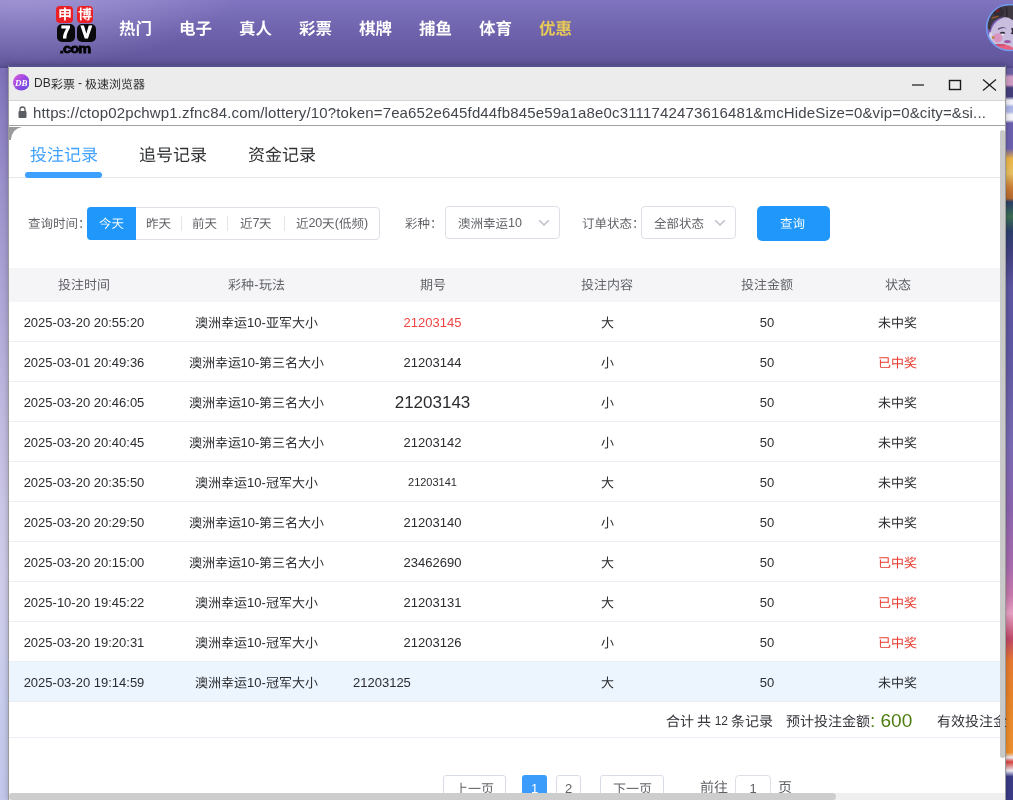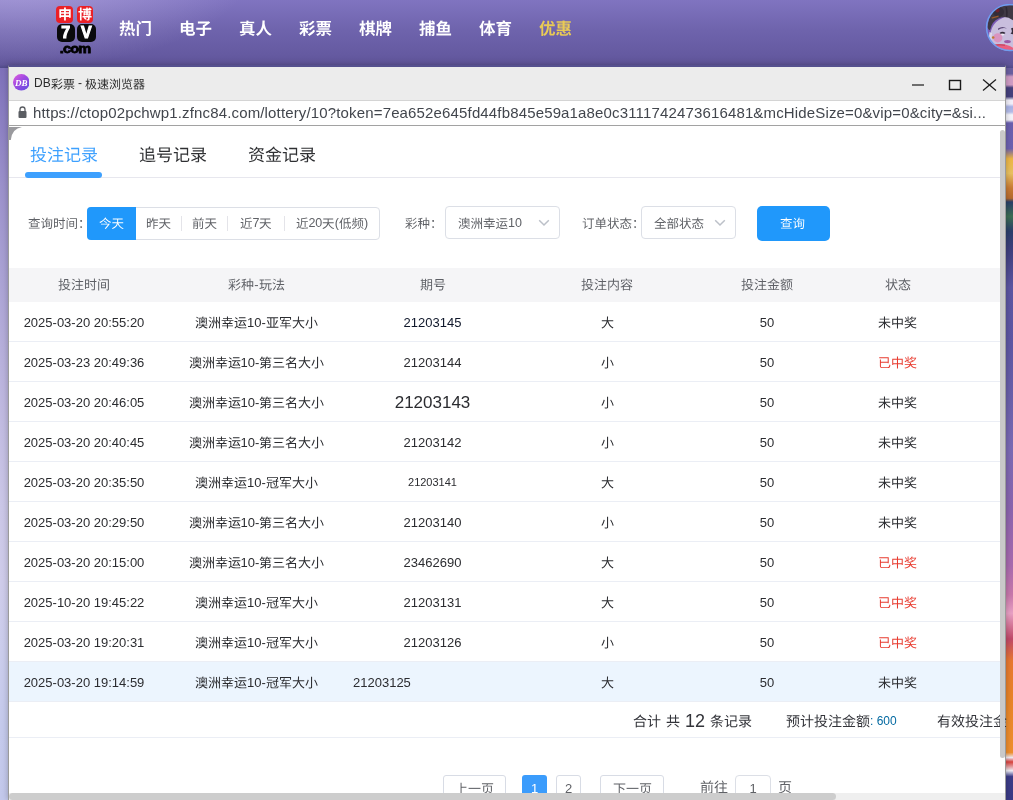--- a/index.html
+++ b/index.html
@@ -270,32 +270,32 @@
       <use href="#g6FB3" x="0"></use>
       <use href="#g6D32" x="1000"></use>
       <use href="#g5E78" x="2000"></use>
       <use href="#g8FD0" x="3000"></use>
     </svg><span style="font-size:13px;line-height:13px;color:#2b2c30">10-</span><svg width="52" height="13" viewBox="0 0 4000 1000" fill="#2b2c30">
       <use href="#g4E9A" x="0"></use>
       <use href="#g519B" x="1000"></use>
       <use href="#g5927" x="2000"></use>
       <use href="#g5C0F" x="3000"></use>
     </svg></div>
-<div class="fx" style="left:353px;top:315.0px;width:159px;height:14px;justify-content:center"><span style="font-size:13px;line-height:13px;color:#0f172a">21203145</span></div>
+<div class="fx" style="left:353px;top:315.0px;width:159px;height:14px;justify-content:center"><span style="font-size:13px;line-height:13px;color:#ef4444">21203145</span></div>
 <div class="fx" style="left:512px;top:315.0px;width:190px;height:14px;justify-content:center"><svg width="13" height="13" viewBox="0 0 1000 1000" fill="#2b2c30">
       <use href="#g5927" x="0"></use>
     </svg></div>
 <div class="fx" style="left:702px;top:315.0px;width:130px;height:14px;justify-content:center"><span style="font-size:13px;line-height:13px;color:#2b2c30">50</span></div>
 <div class="fx" style="left:832px;top:315.0px;width:131px;height:14px;justify-content:center"><svg width="39" height="13" viewBox="0 0 3000 1000" fill="#2b2c30">
       <use href="#g672A" x="0"></use>
       <use href="#g4E2D" x="1000"></use>
       <use href="#g5956" x="2000"></use>
     </svg></div>
 <div class="ab" style="left:9px;top:341px;width:991px;height:1px;background:#ebeef5"></div>
-<div class="fx" style="left:8px;top:355.0px;width:152px;height:14px;justify-content:center"><span style="font-size:13px;line-height:13px;color:#2b2c30">2025-03-23 20:49:36</span></div>
+<div class="fx" style="left:8px;top:355.0px;width:152px;height:14px;justify-content:center"><span style="font-size:13px;line-height:13px;color:#2b2c30">2025-03-01 20:49:36</span></div>
 <div class="fx" style="left:160px;top:355.0px;width:193px;height:14px;justify-content:center"><svg width="52" height="13" viewBox="0 0 4000 1000" fill="#2b2c30">
       <use href="#g6FB3" x="0"></use>
       <use href="#g6D32" x="1000"></use>
       <use href="#g5E78" x="2000"></use>
       <use href="#g8FD0" x="3000"></use>
     </svg><span style="font-size:13px;line-height:13px;color:#2b2c30">10-</span><svg width="65" height="13" viewBox="0 0 5000 1000" fill="#2b2c30">
       <use href="#g7B2C" x="0"></use>
       <use href="#g4E09" x="1000"></use>
       <use href="#g540D" x="2000"></use>
       <use href="#g5927" x="3000"></use>
@@ -495,31 +495,31 @@
       <use href="#g5927" x="0"></use>
     </svg></div>
 <div class="fx" style="left:702px;top:675.0px;width:130px;height:14px;justify-content:center"><span style="font-size:13px;line-height:13px;color:#2b2c30">50</span></div>
 <div class="fx" style="left:832px;top:675.0px;width:131px;height:14px;justify-content:center"><svg width="39" height="13" viewBox="0 0 3000 1000" fill="#2b2c30">
       <use href="#g672A" x="0"></use>
       <use href="#g4E2D" x="1000"></use>
       <use href="#g5956" x="2000"></use>
     </svg></div>
 <div class="ab" style="left:9px;top:701px;width:991px;height:1px;background:#ebeef5"></div>
 <div class="ab" style="left:9px;top:737px;width:991px;height:1px;background:#ebeef5"></div>
-<div class="fx" style="left:633px;top:714px;font-size:18px;color:#33343a"><svg width="28" height="14" viewBox="0 0 2000 1000" fill="#33343a">
+<div class="fx" style="left:666px;top:714px;font-size:12px;color:#33343a"><svg width="28" height="14" viewBox="0 0 2000 1000" fill="#33343a">
       <use href="#g5408" x="0"></use>
       <use href="#g8BA1" x="1000"></use>
     </svg><span style="line-height:14px"> </span><svg width="14" height="14" viewBox="0 0 1000 1000" fill="#33343a">
       <use href="#g5171" x="0"></use>
     </svg><span style="line-height:14px"> 12 </span><svg width="42" height="14" viewBox="0 0 3000 1000" fill="#33343a">
       <use href="#g6761" x="0"></use>
       <use href="#g8BB0" x="1000"></use>
       <use href="#g5F55" x="2000"></use>
     </svg></div>
-<div class="fx" style="left:786px;top:714px;font-size:12px;color:#0369a1"><svg width="84" height="14" viewBox="0 0 6000 1000" fill="#33343a">
+<div class="fx" style="left:786px;top:714px;font-size:19px;color:#4d7c0f"><svg width="84" height="14" viewBox="0 0 6000 1000" fill="#33343a">
       <use href="#g9884" x="0"></use>
       <use href="#g8BA1" x="1000"></use>
       <use href="#g6295" x="2000"></use>
       <use href="#g6CE8" x="3000"></use>
       <use href="#g91D1" x="4000"></use>
       <use href="#g989D" x="5000"></use>
     </svg><span style="line-height:14px">: 600</span></div>
 <div class="fx" style="left:937px;top:714px;font-size:14px;color:#33343a"><svg width="70" height="14" viewBox="0 0 5000 1000" fill="#33343a">
       <use href="#g6709" x="0"></use>
       <use href="#g6548" x="1000"></use>

